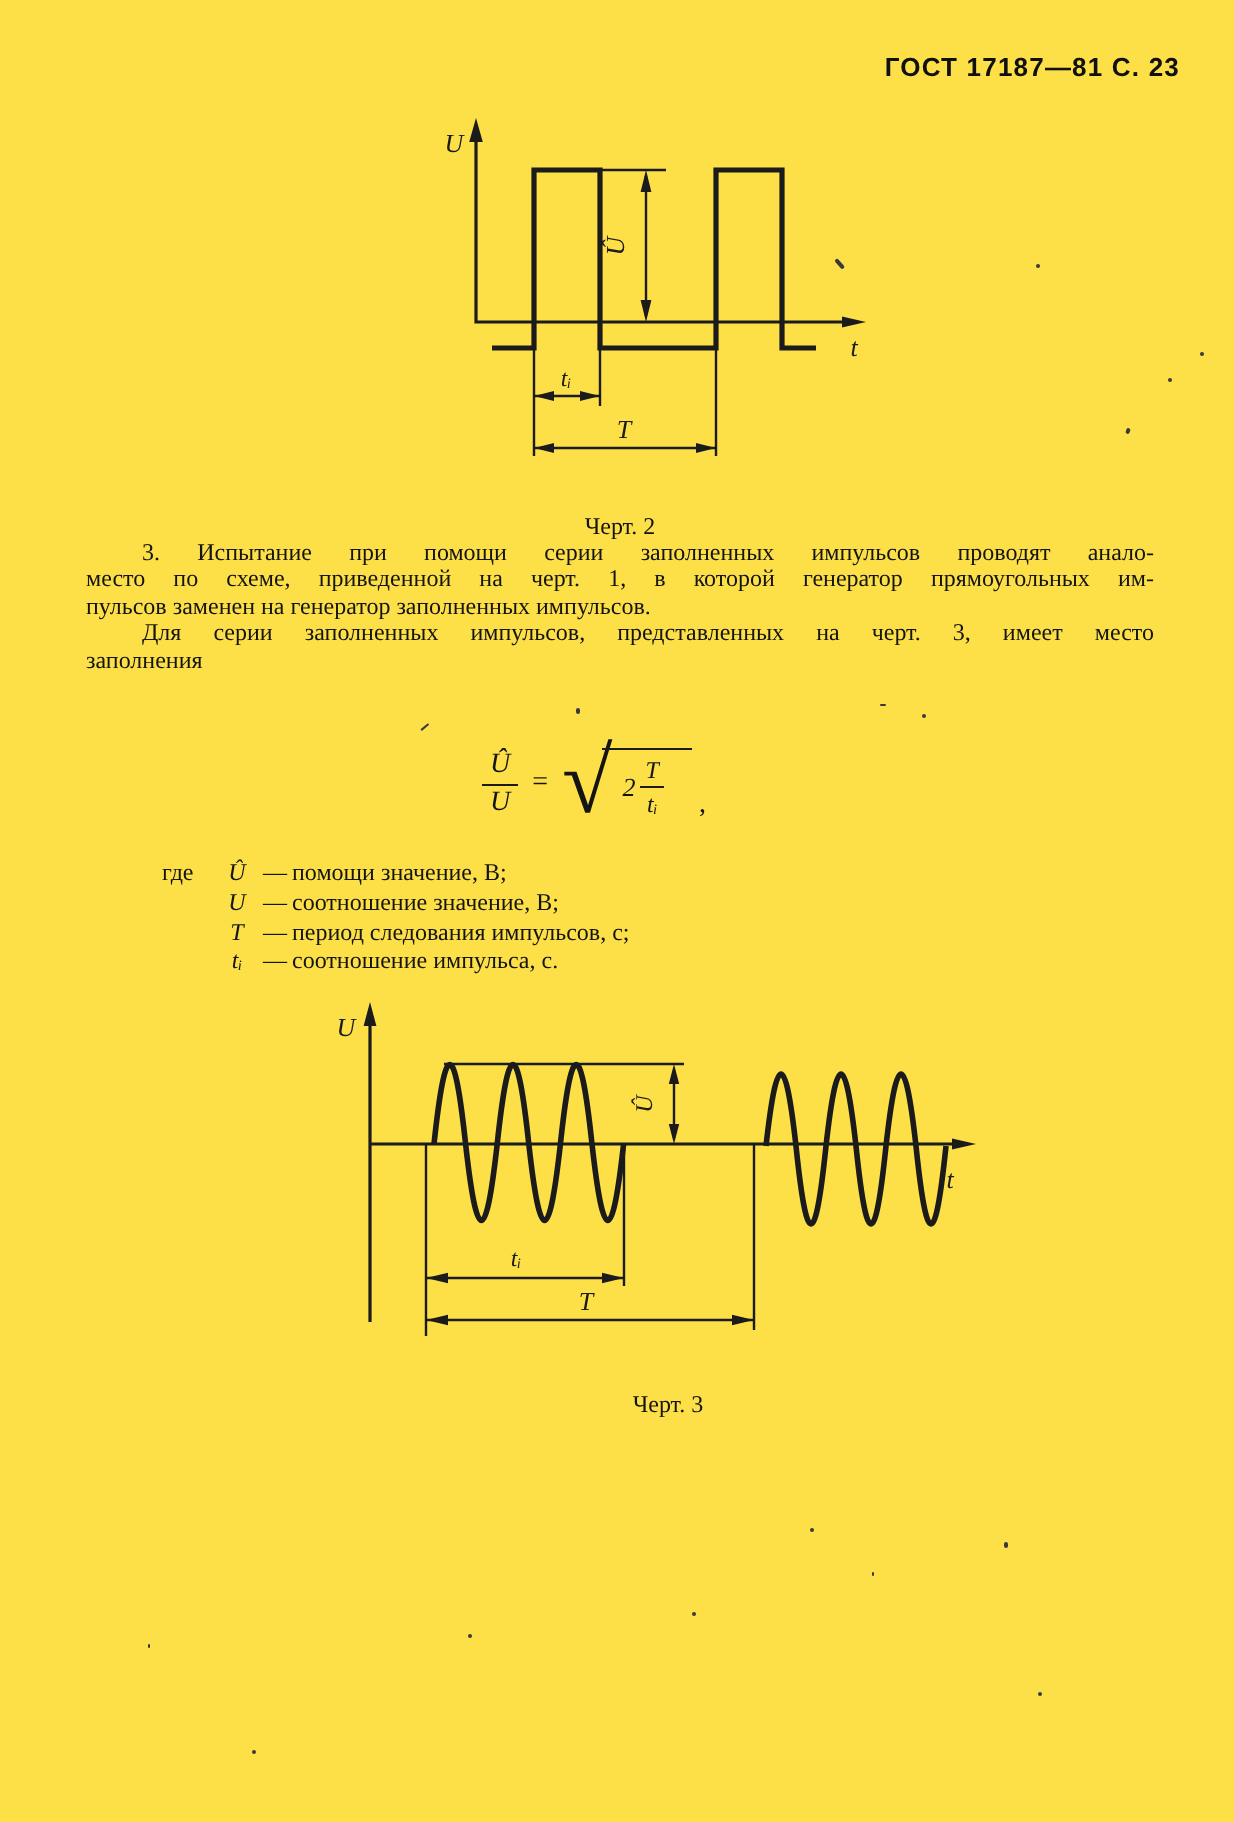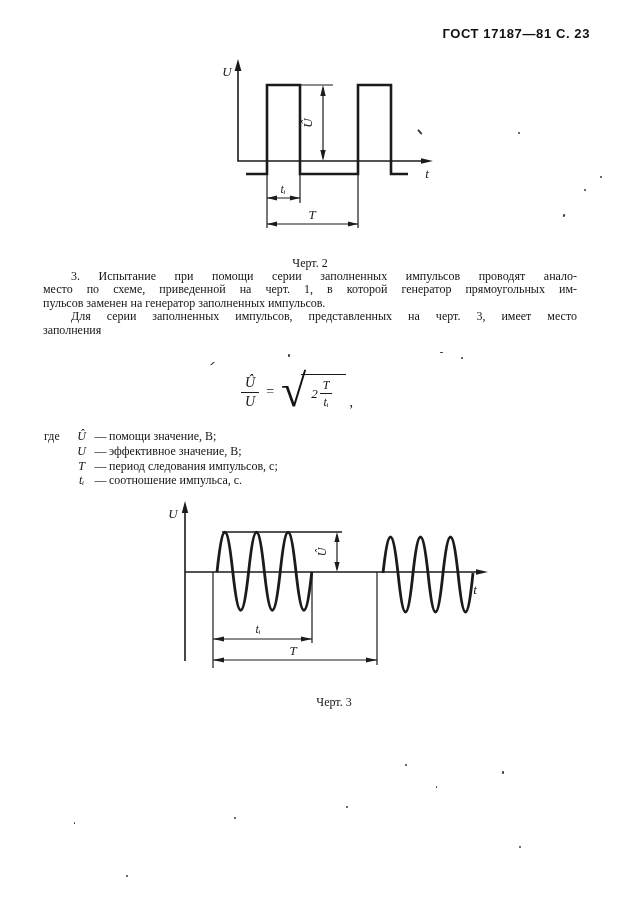--- a/index.html
+++ b/index.html
@@ -1,17 +1,17 @@
 <!DOCTYPE html>
 <html><head>
 <meta charset="utf-8">
 <style>
   html,body{margin:0;padding:0;background:#888;}
   .page{
-    position:relative; width:617px; height:911px; background:#ffffff;
+    position:relative; width:617px; height:911px; background:#fde047;
     font-family:"Liberation Serif","DejaVu Serif",serif; color:#161616;
     overflow:hidden; margin:0 auto;
   }
   .header{
     position:absolute; top:26px; right:27px;
     font-family:"Liberation Sans","DejaVu Sans",sans-serif;
     font-weight:bold; font-size:13px; letter-spacing:0.6px; color:#101010;
   }
   .bodytext{
     position:absolute; left:43px; top:270px; width:534px;
@@ -37,21 +37,21 @@
   .root{display:flex;}
   .radsign{font-size:46px; line-height:40px; height:42px; margin-right:-5px; font-style:normal;}
   .under{border-top:1.6px solid #1b1b1b; height:37px; margin-top:3px;
          display:flex; align-items:center; padding:0 14px 0 10px;}
   .coef{font-style:italic; font-size:13px; margin-right:2px;}
   .sfrac{font-size:12px;}
   .sfrac .num{padding:0 3px 0; border-bottom:1.2px solid #1b1b1b;}
   .comma{align-self:flex-end; margin:0 0 5px 3px; font-size:14px;}
   
   .defs{position:absolute; left:44px; top:429px; font-size:12px; line-height:14.8px; color:#141414;}
-  .def-row{display:flex; align-items:baseline;}
+  .def-row{display:flex; align-items:baseline;margin-left:37px;}
   .def-pre{width:27px;}
   .def-sym{width:21px; text-align:center; font-style:italic;}
   .def-dash{width:17px; text-align:center;}
   .speck{position:absolute; background:#3a3a3a; border-radius:1px;}
 </style>
 </head>
 <body>
 
 <div class="page">
 
@@ -118,21 +118,21 @@
     <div class="def-row">
       <span class="def-pre">где</span>
       <span class="def-sym">Û</span>
       <span class="def-dash">—</span>
       <span class="def-text">помощи значение, В;</span>
     </div>
     <div class="def-row">
       <span class="def-pre"></span>
       <span class="def-sym">U</span>
       <span class="def-dash">—</span>
-      <span class="def-text">эффективное значение, В;</span>
+      <span class="def-text">соотношение значение, В;</span>
     </div>
     <div class="def-row">
       <span class="def-pre"></span>
       <span class="def-sym">T</span>
       <span class="def-dash">—</span>
       <span class="def-text">период следования импульсов, с;</span>
     </div>
     <div class="def-row">
       <span class="def-pre"></span>
       <span class="def-sym">tᵢ</span>

